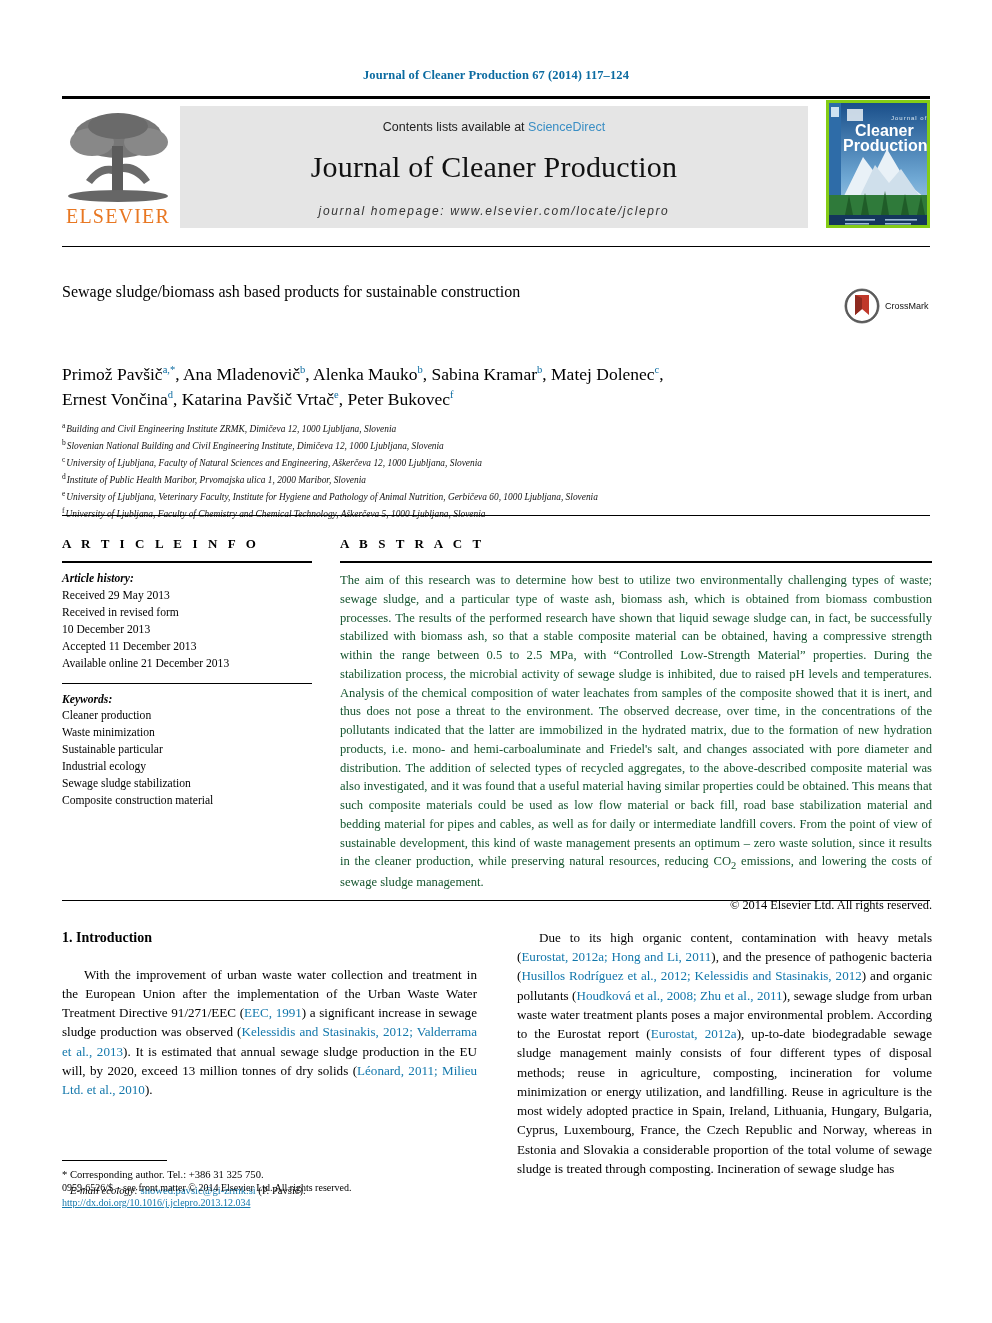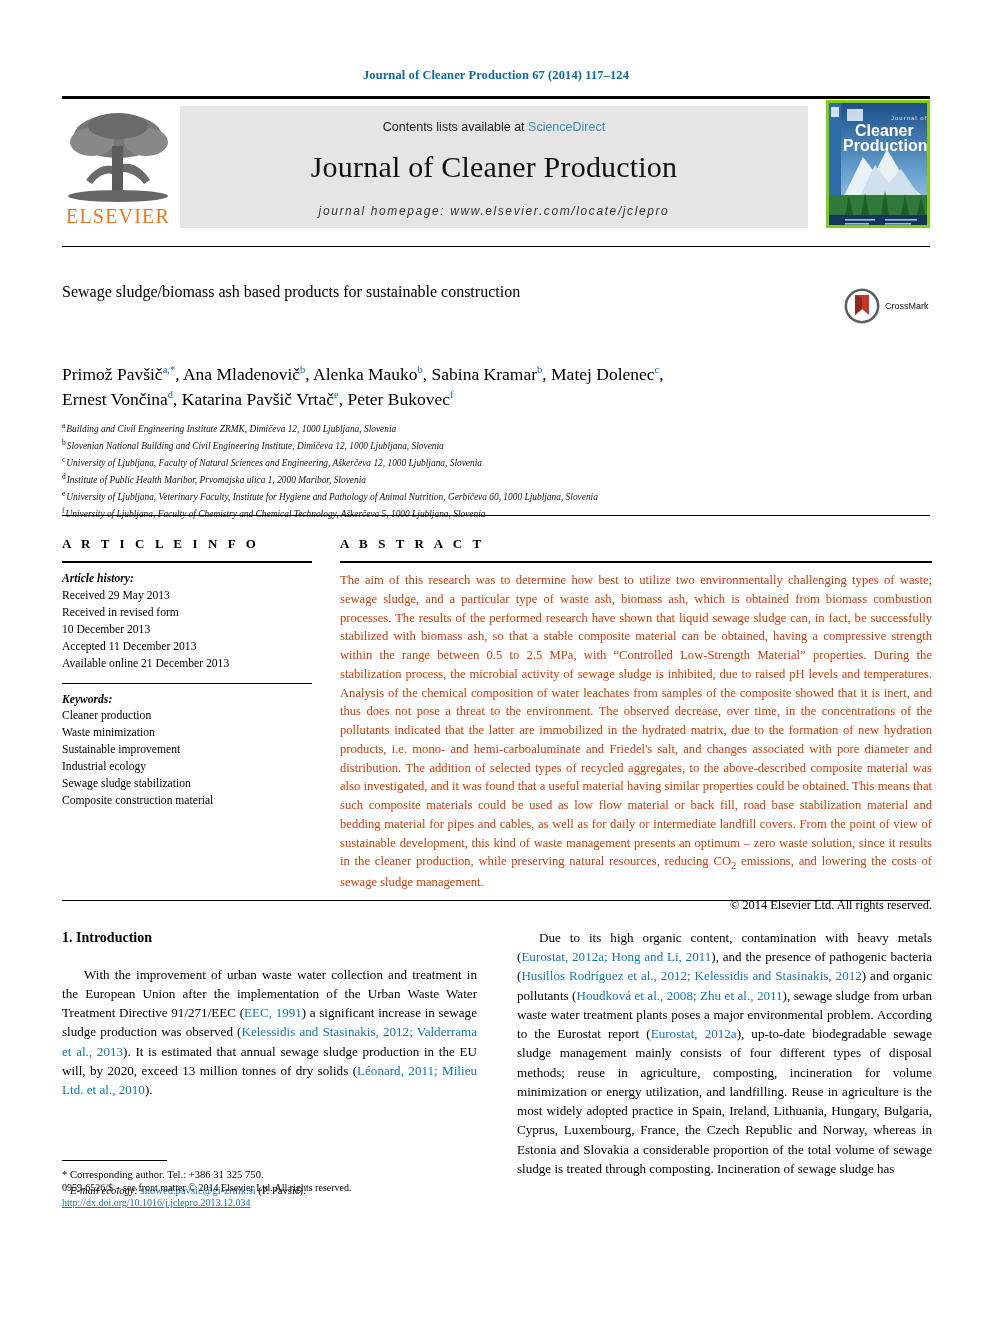--- a/index.html
+++ b/index.html
@@ -226,21 +226,21 @@
   }
   .info-body .lead {
     font-style: italic;
     font-weight: bold;
   }
   .abstract-body {
     font-family: "Liberation Serif", serif;
     font-size: 12.6px;
     line-height: 1.49;
     text-align: justify;
-    color: #c2410c;
+    color: #14532d;
   }
   .copyright-line {
     text-align: right;
     font-family: "Liberation Serif", serif;
     font-size: 12.4px;
     margin-top: 6px;
   }
 
   
   .body-col {
@@ -408,21 +408,21 @@
       <div>Received in revised form</div>
       <div>10 December 2013</div>
       <div>Accepted 11 December 2013</div>
       <div>Available online 21 December 2013</div>
     </div>
     <div class="hr-thin"></div>
     <div class="info-body">
       <div class="lead">Keywords:</div>
       <div>Cleaner production</div>
       <div>Waste minimization</div>
-      <div>Sustainable improvement</div>
+      <div>Sustainable particular</div>
       <div>Industrial ecology</div>
       <div>Sewage sludge stabilization</div>
       <div>Composite construction material</div>
     </div>
   </div>
 
   <div class="col-right-abs">
     <div class="section-caps">A B S T R A C T</div>
     <div class="hr-black"></div>
     <div class="abstract-body"><span>The aim of this research was to determine how best to utilize two environmentally challenging types of waste; sewage sludge, and a particular type of waste ash, biomass ash, which is obtained from biomass combustion processes. The results of the performed research have shown that liquid sewage sludge can, in fact, be successfully stabilized with biomass ash, so that a stable composite material can be obtained, having a compressive strength within the range between 0.5 to 2.5 MPa, with “Controlled Low-Strength Material” properties. During the stabilization process, the microbial activity of sewage sludge is inhibited, due to raised pH levels and temperatures. Analysis of the chemical composition of water leachates from samples of the composite showed that it is inert, and thus does not pose a threat to the environment. The observed decrease, over time, in the concentrations of the pollutants indicated that the latter are immobilized in the hydrated matrix, due to the formation of new hydration products, i.e. mono- and hemi-carboaluminate and Friedel's salt, and changes associated with pore diameter and distribution. The addition of selected types of recycled aggregates, to the above-described composite material was also investigated, and it was found that a useful material having similar properties could be obtained. This means that such composite materials could be used as low flow material or back fill, road base stabilization material and bedding material for pipes and cables, as well as for daily or intermediate landfill covers. From the point of view of sustainable development, this kind of waste management presents an optimum – zero waste solution, since it results in the cleaner production, while preserving natural resources, reducing CO</span><sub>2</sub><span> emissions, and lowering the costs of sewage sludge management.</span></div>

